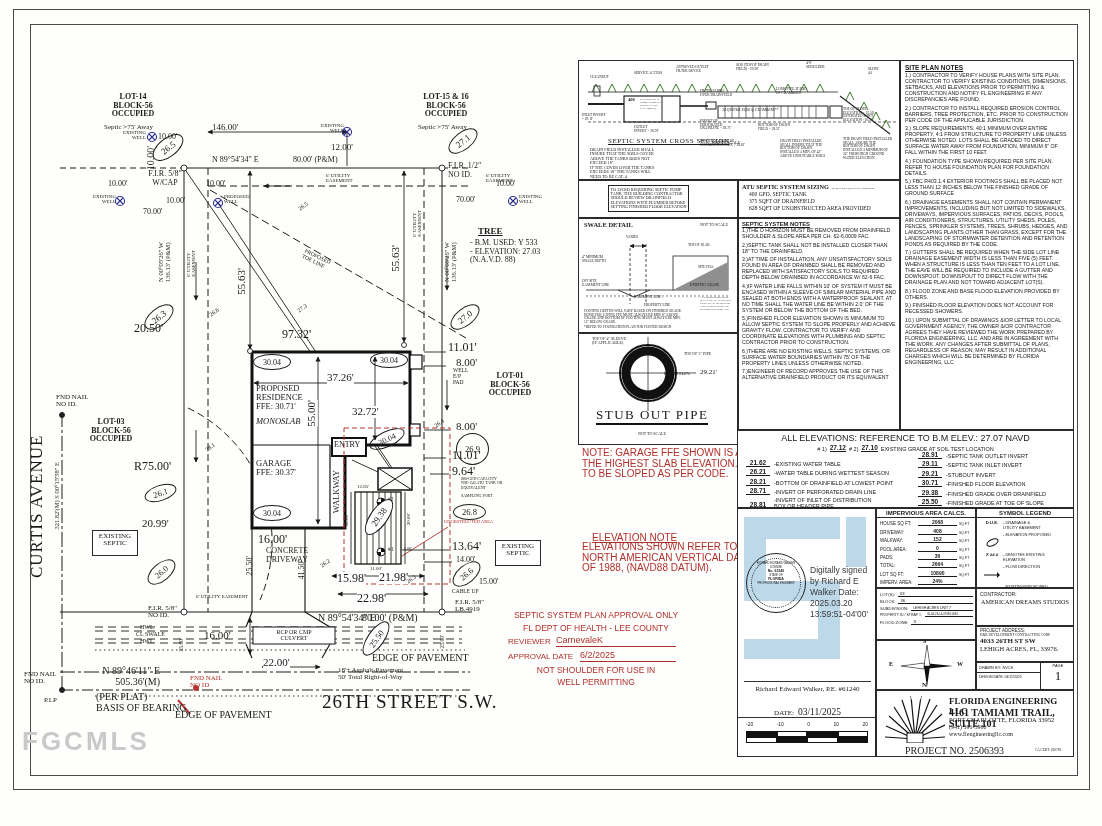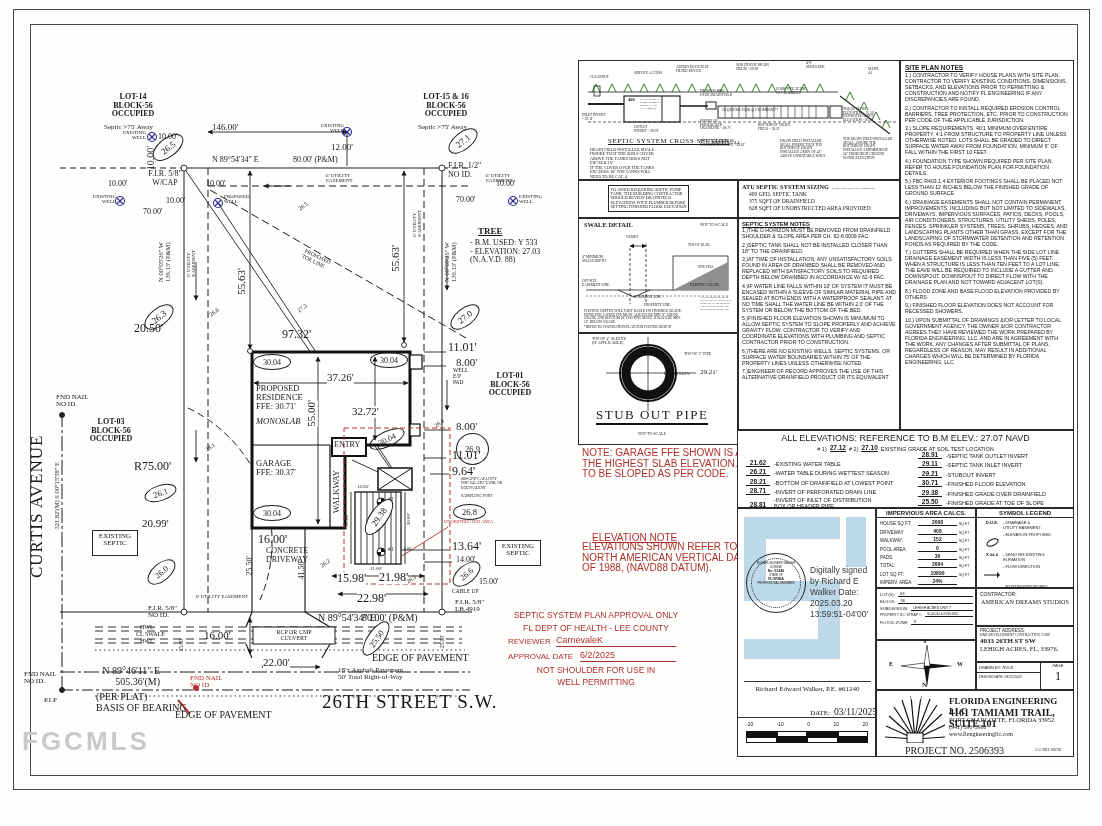--- a/index.html
+++ b/index.html
@@ -701,21 +701,21 @@
       <div class="f28 sans" style="margin-top:7px">RICHARD EDWARD WALKER</div>
       <div class="f28 sans">LICENSE</div>
       <div class="f35 sans b">No. 61240</div>
       <div class="f28 sans">STATE OF</div>
       <div class="f35 sans b">FLORIDA</div>
       <div class="f28 sans">PROFESSIONAL ENGINEER</div>
     </div>
     <div class="sans f85" style="position:absolute;left:72px;top:56px;width:62px;color:#3a3a3a;line-height:1.3">Digitally signed by Richard E Walker Date: 2025.03.20 13:59:51-04'00'</div>
     <div style="position:absolute;left:6px;top:172px;width:127px;border-top:0.8px solid #333"></div>
     <div class="f7 ctr" style="position:absolute;left:2px;top:176px;width:135px">Richard Edward Walker, P.E. #61240</div>
-    <div style="position:absolute;left:0;top:192px;width:139px;text-align:right">
+    <div style="position:absolute;left:0;top:192px;width:139px;text-align:center">
       <span class="f7">DATE:</span>
       <span class="f95">03/11/2025</span>
     </div>
     <div style="position:absolute;left:0;top:208px;width:139px;border-top:0.8px solid #333"></div>
     <div class="sans f5" style="position:absolute;left:8px;top:212px;width:122px;display:flex;justify-content:space-between">
       <span>-20</span>
       <span>-10</span>
       <span>0</span>
       <span>10</span>
       <span>20</span>

